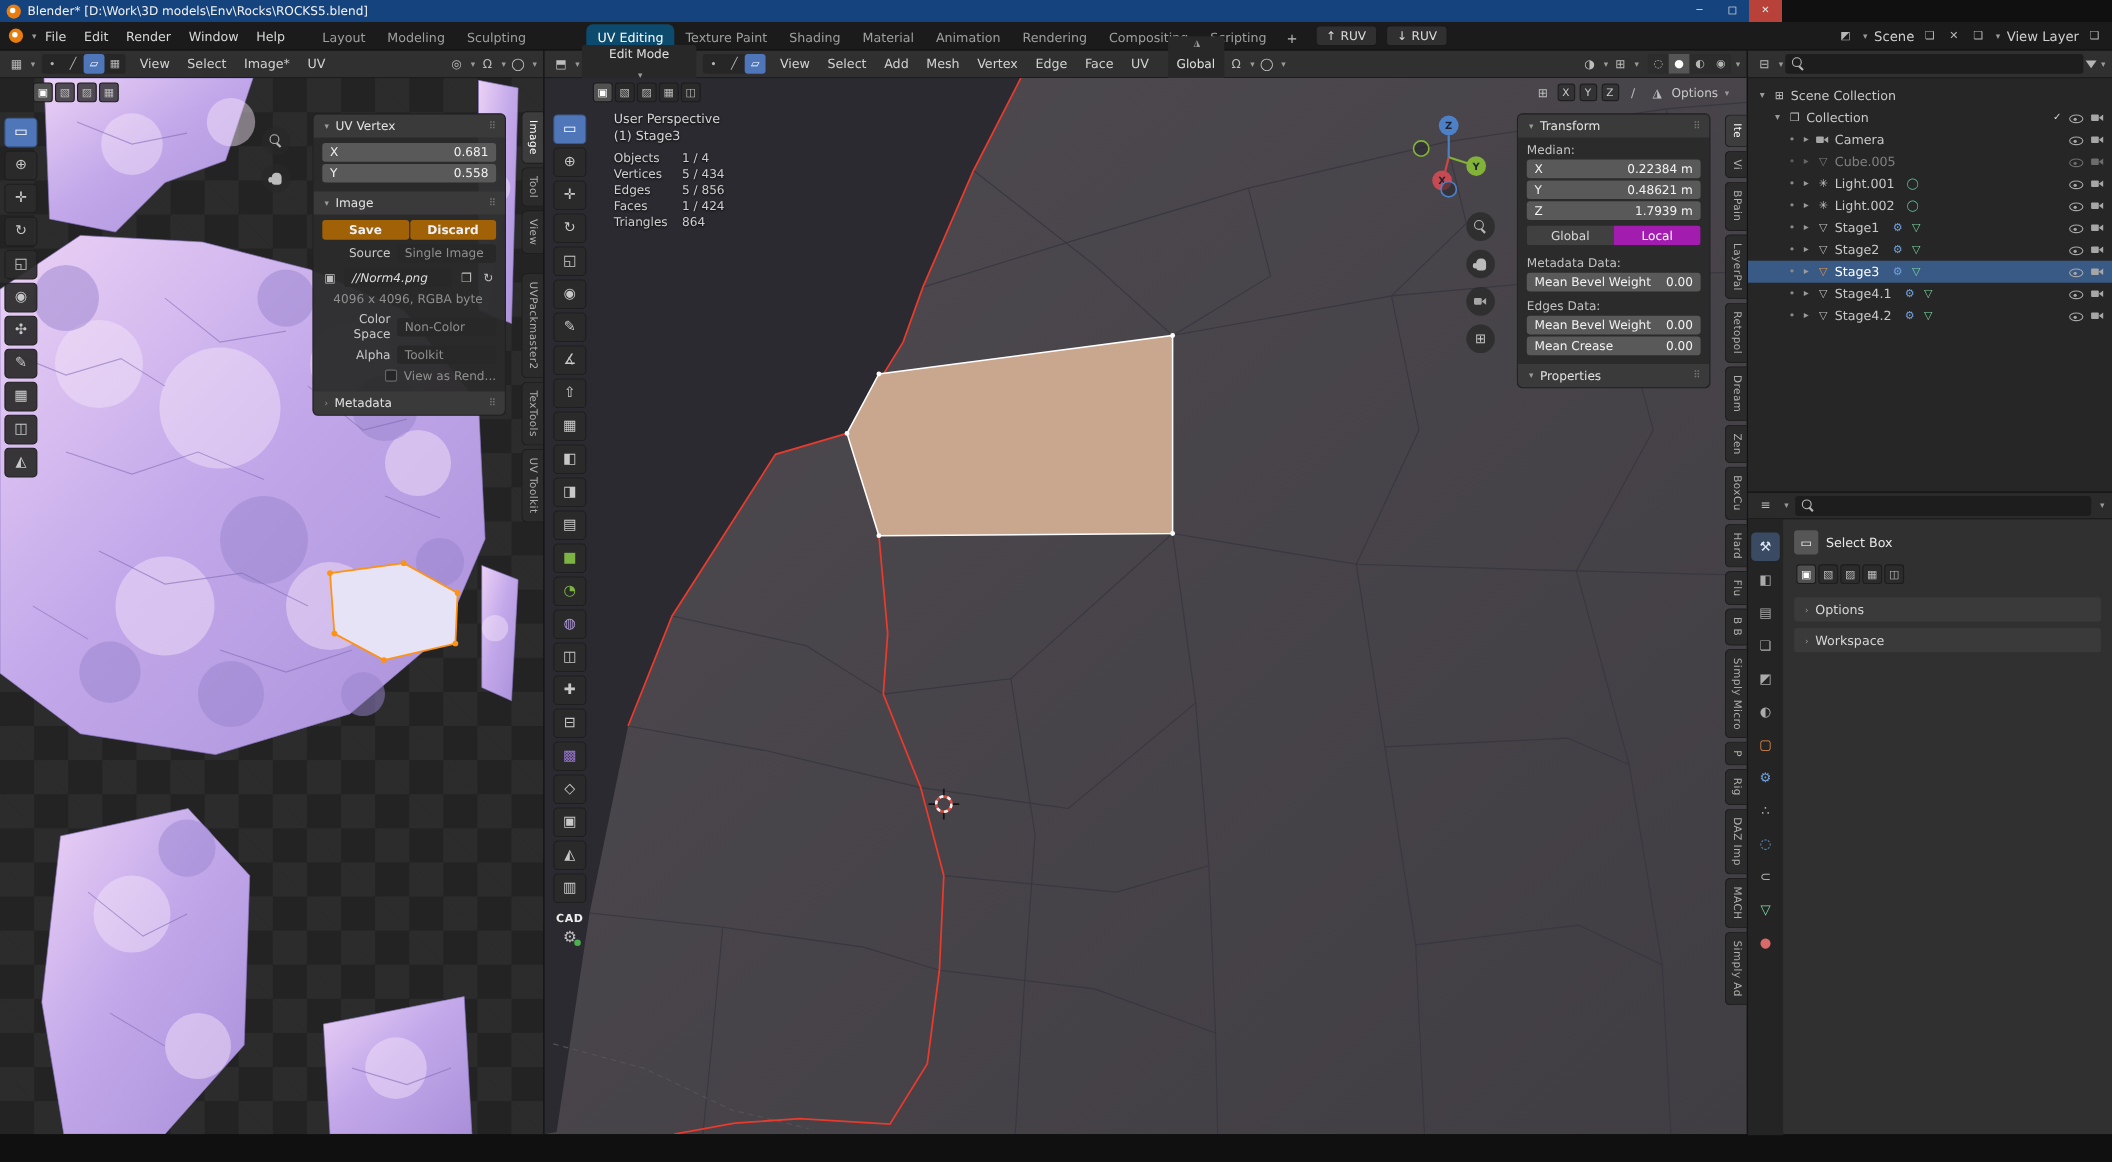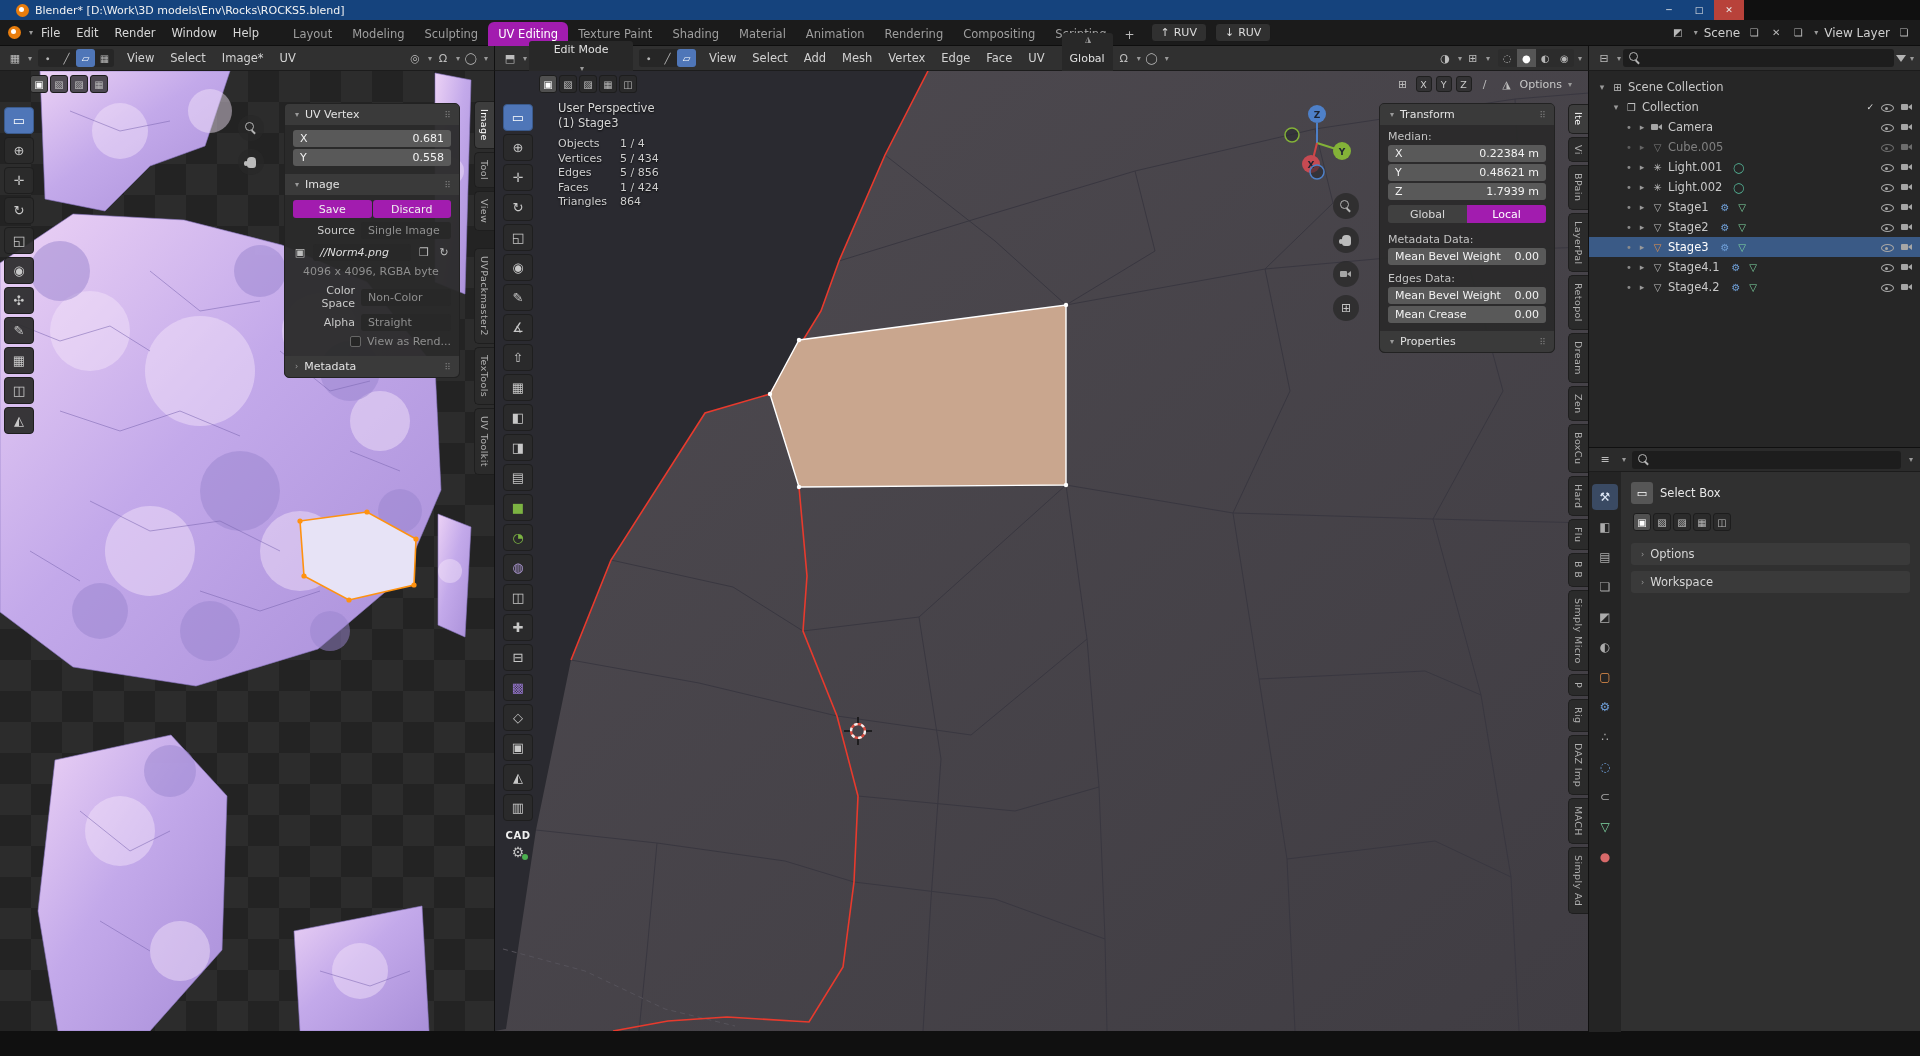--- a/index.html
+++ b/index.html
@@ -1,33 +1,33 @@
 <!DOCTYPE html>
 <html><head>
 <meta charset="utf-8">
 <style>
   *{margin:0;padding:0;box-sizing:border-box;font-family:"DejaVu Sans","Liberation Sans",sans-serif;}
   html,body{width:1920px;height:1056px;overflow:hidden;background:#101010;}
   #root{position:relative;width:1920px;height:1056px;font-size:12px;color:#cfcfcf;}
 
   
-  #titlebar{position:absolute;left:0;top:0;width:1744px;height:20px;background:#15437d;display:flex;align-items:center;padding-left:16px;color:#f2f2f2;font-size:11px;}
+  #titlebar{position:absolute;left:0;top:0;width:1620px;height:20px;background:#15437d;display:flex;align-items:center;padding-left:6px;color:#f2f2f2;font-size:11px;}
   .blender-mark{width:13px;height:13px;border-radius:50%;background:#e87d0d;position:relative;margin-right:6px;}
   .blender-mark::after{content:"";position:absolute;left:3px;top:3px;width:5px;height:5px;border-radius:50%;background:#fff;}
   .win-btns{margin-left:auto;display:flex;height:20px;}
   .win-btn{width:30px;height:20px;display:flex;align-items:center;justify-content:center;color:#e8e8e8;font-size:9px;}
   .win-btn.close{background:#b8423a;}
 
   
   #menubar{position:absolute;left:0;top:20px;width:1920px;height:26px;background:#1b1b1b;display:flex;align-items:center;padding:0 8px;border-bottom:1px solid #0e0e0e;}
   .mb-menu{padding:3px 8px;border-radius:3px;color:#d8d8d8;font-size:11.5px;}
   .chev{font-size:8px;color:#9a9a9a;margin-left:2px;}
   .ws-tabs{display:flex;align-items:flex-end;height:26px;margin-left:16px;}
   .ws-tab{padding:5px 10px 5px 10px;font-size:11.5px;color:#9f9f9f;border-radius:6px 6px 0 0;white-space:nowrap;}
-  .ws-tab.active{background:#a21caf;color:#ffffff;}
+  .ws-tab.active{background:#0c4a6e;color:#ffffff;margin-left:45px;}
   .ws-add{padding:4px 8px;color:#bdbdbd;font-size:12px;}
   .ruv-btn{display:flex;align-items:center;gap:4px;background:#303030;border:1px solid #1a1a1a;border-radius:4px;padding:2px 9px;margin-left:8px;font-size:11px;color:#dcdcdc;}
   .mb-right{margin-left:auto;display:flex;align-items:center;gap:6px;}
   .mb-sm-icon{width:16px;height:16px;display:flex;align-items:center;justify-content:center;color:#b8b8b8;font-size:10px;}
 
   
   .ed-header{position:absolute;top:46px;height:25px;background:#303030;border-bottom:1px solid #1c1c1c;display:flex;align-items:center;gap:2px;padding:0 6px;font-size:11.5px;color:#d2d2d2;}
   #uv-header{left:0;width:494px;}
   #vp-header{left:494px;width:1094px;border-left:1px solid #101010;}
   #ol-header{left:1588px;width:332px;border-left:1px solid #101010;}
@@ -55,21 +55,21 @@
   .vtab.active{background:#3d3d3d;color:#fff;}
   .gap-top{margin-top:14px;}
 
   
   .npanel{position:absolute;width:176px;background:rgba(43,43,43,.96);border:1px solid #222;border-radius:5px;font-size:11px;color:#cccccc;overflow:hidden;}
   .np-hdr{display:flex;align-items:center;gap:6px;padding:4px 8px;background:#3a3a3a;color:#e2e2e2;}
   .np-hdr .handle{margin-left:auto;color:#777;font-size:9px;}
   .np-body{padding:5px 8px 8px 8px;display:flex;flex-direction:column;gap:2px;}
   .field{background:#595959;border-radius:3px;height:17px;display:flex;align-items:center;padding:0 7px;font-size:11px;color:#f2f2f2;justify-content:space-between;}
   .btn-pair{display:flex;gap:1px;}
-  .btn{flex:1;background:#a21caf;border-radius:3px;height:18px;display:flex;align-items:center;justify-content:center;color:#efefef;}
+  .btn{flex:1;background:#a16207;border-radius:3px;height:18px;display:flex;align-items:center;justify-content:center;color:#efefef;font-weight:bold;}
   .lrow{display:flex;align-items:center;gap:6px;margin-top:2px;}
   .lrow .lbl{width:62px;text-align:right;color:#c9c9c9;flex:none;}
   .dd{flex:1;background:#282828;border-radius:3px;height:17px;display:flex;align-items:center;padding:0 7px;color:#dedede;}
   .subtle{color:#8f8f8f;font-size:11px;}
   .cbx{width:11px;height:11px;border:1px solid #666;background:#262626;border-radius:2px;flex:none;}
   .seg2{display:flex;border-radius:3px;overflow:hidden;margin:3px 0;}
   .seg2 div{flex:1;height:18px;display:flex;align-items:center;justify-content:center;background:#404040;color:#d8d8d8;}
   .seg2 div.active{background:#a21caf;color:#fff;}
   .np-label{color:#c3c3c3;margin-top:5px;}
 
@@ -408,21 +408,21 @@
           <span class="icon-btn" style="min-width:14px;">❒</span>
           <span class="icon-btn" style="min-width:14px;">↻</span>
         </div>
         <div class="subtle" style="padding:2px 0 2px 10px;">4096 x 4096,  RGBA byte</div>
         <div class="lrow">
           <span class="lbl subtle">Color Space</span>
           <span class="dd subtle">Non-Color</span>
         </div>
         <div class="lrow">
           <span class="lbl subtle">Alpha</span>
-          <span class="dd subtle">Straight</span>
+          <span class="dd subtle">Toolkit</span>
         </div>
         <div class="lrow" style="justify-content:flex-end;">
           <span class="cbx"></span>
           <span class="subtle">View as Rend...</span>
         </div>
       </div>
       <div class="np-hdr" style="border-radius:0 0 5px 5px;">
         <span class="chev">›</span>
         <span>Metadata</span>
         <span class="handle">⠿</span>

